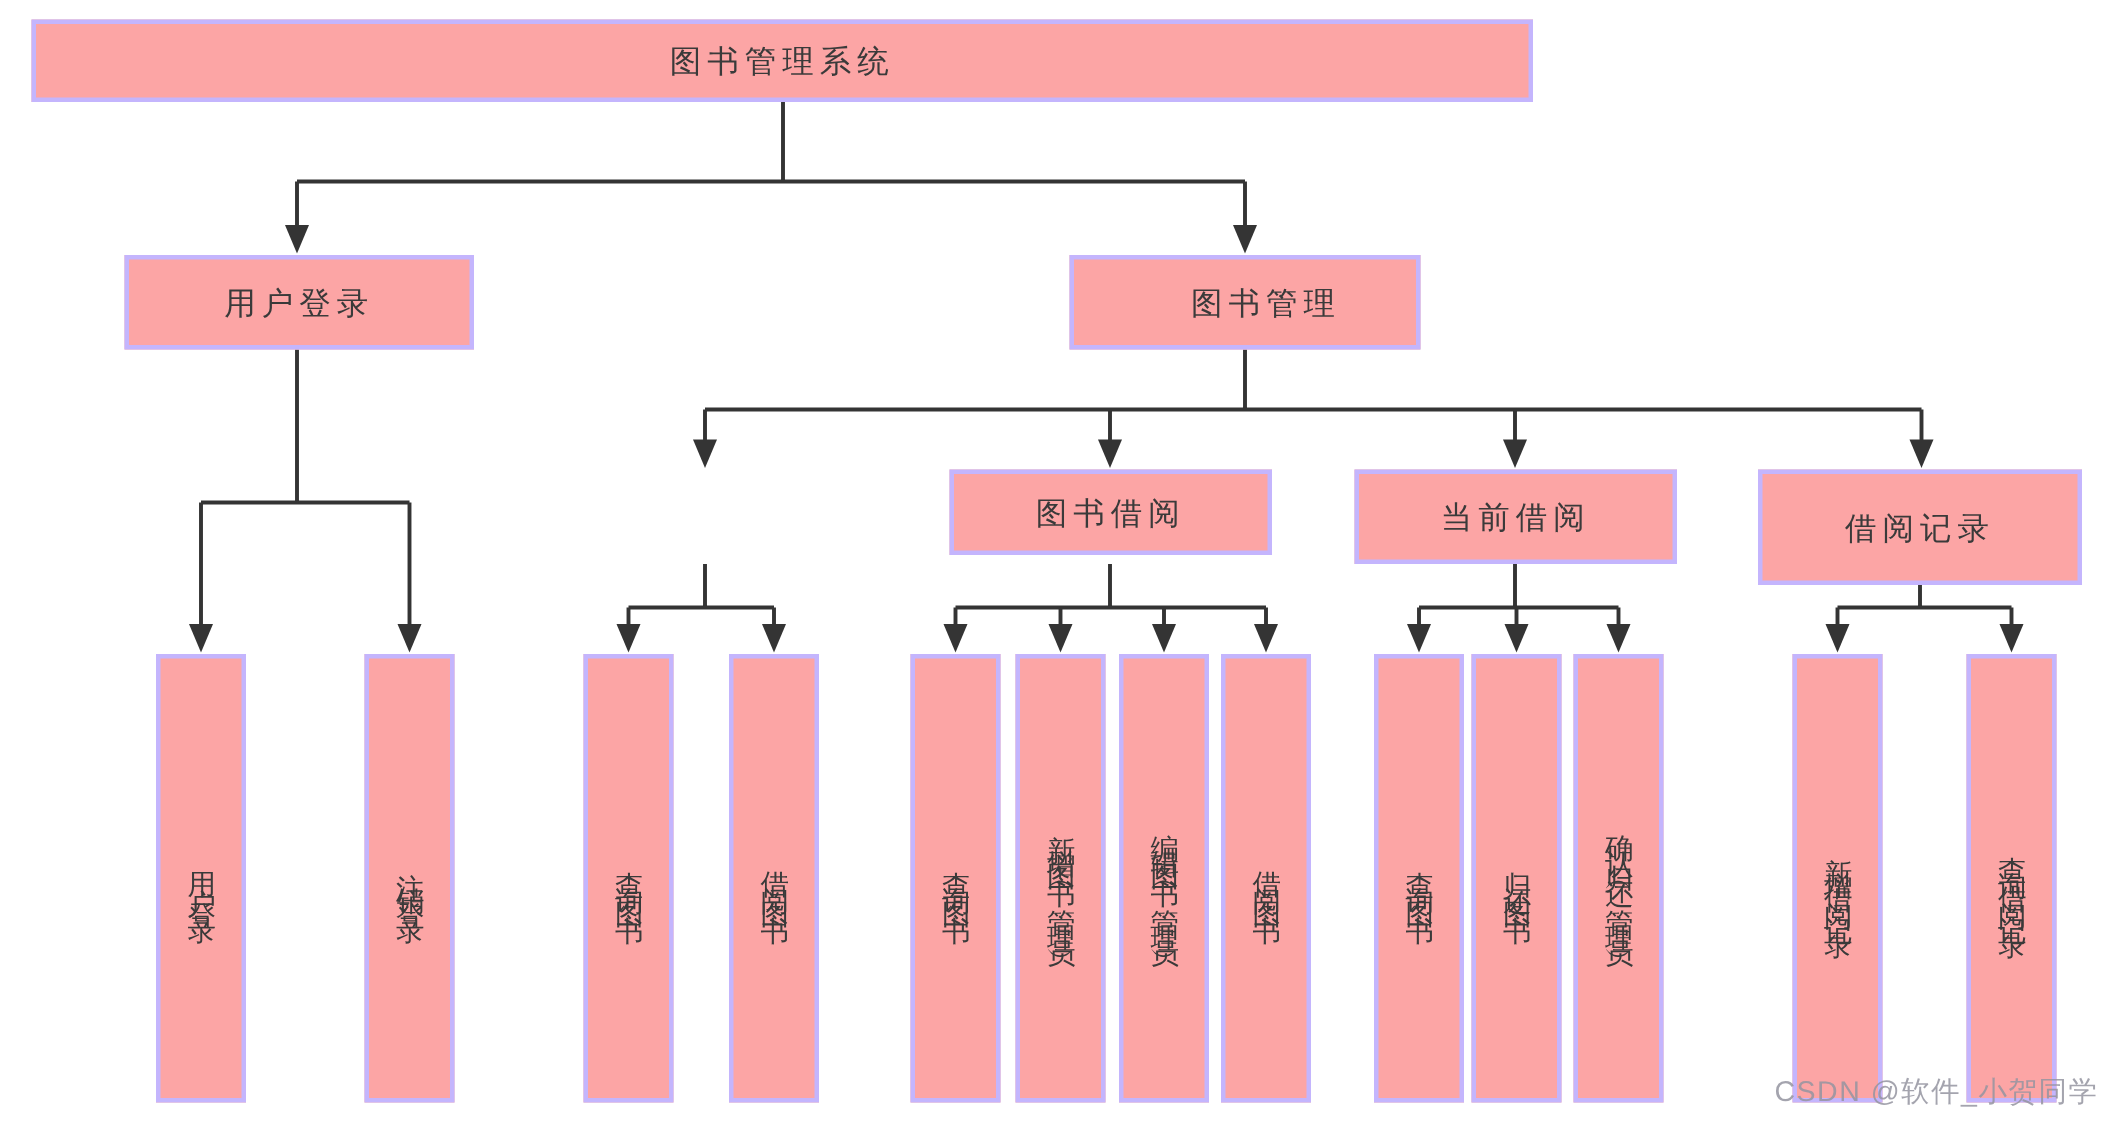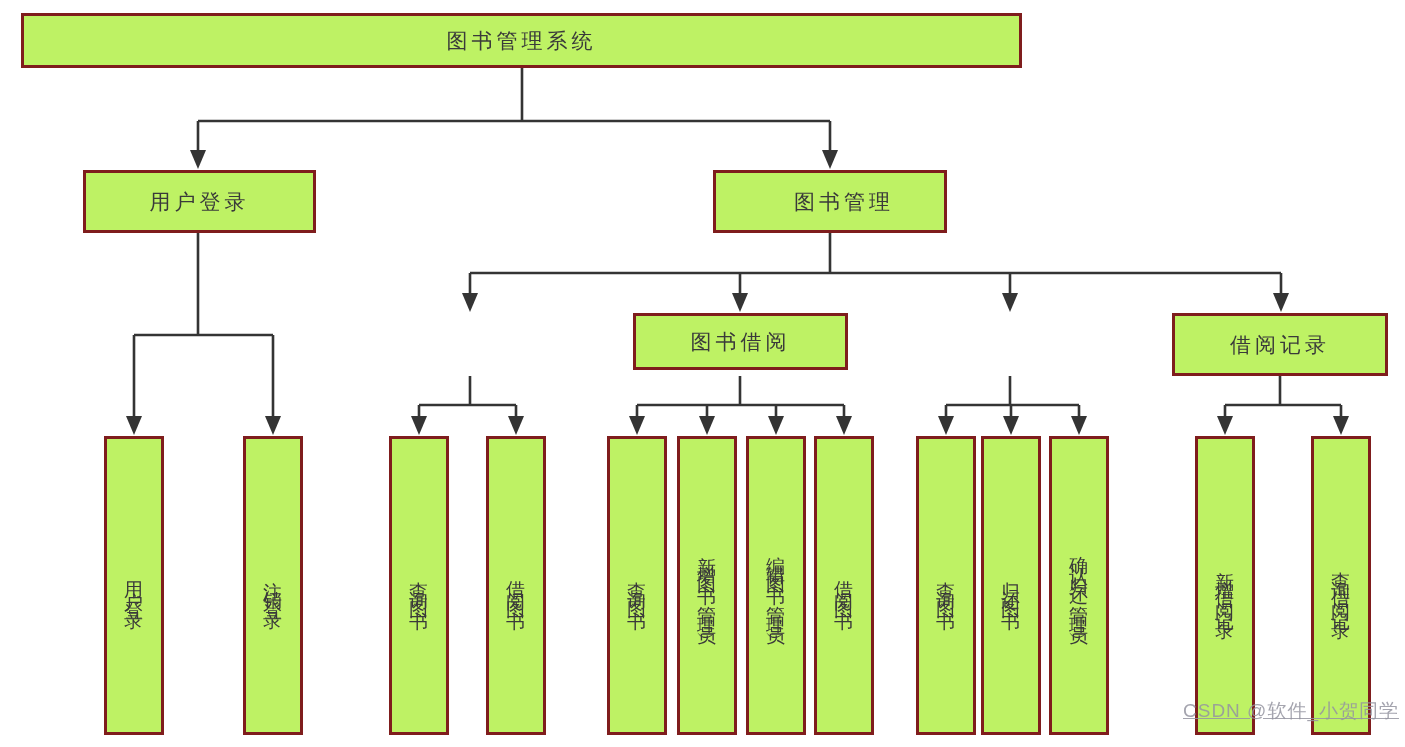--- a/index.html
+++ b/index.html
@@ -2,22 +2,22 @@
 <html><head>
 <meta charset="utf-8">
 <style>
   html,body{margin:0;padding:0;background:#ffffff;}
   body{font-family:"Liberation Sans","DejaVu Sans",sans-serif;}
   .stage{
     position:relative;width:1405px;height:747px;background:#ffffff;overflow:hidden;
   }
   .wires{position:absolute;left:0;top:0;z-index:0;}
   .box{
-    position:absolute;box-sizing:border-box;background:#bef264;
-    border:3px solid #7f1d1d;color:#3a3a3a;z-index:1;
+    position:absolute;box-sizing:border-box;background:#fca5a5;
+    border:3px solid #c4b5fd;color:#3a3a3a;z-index:1;
     display:flex;align-items:center;justify-content:center;
   }
   .box-h{font-size:21px;letter-spacing:4px;white-space:nowrap;}
   .box-v{font-size:19px;}
   .vtext{
     writing-mode:vertical-lr;text-orientation:mixed;
     letter-spacing:10px;line-height:1;display:block;
   }
   .watermark{
     position:absolute;z-index:3;color:rgba(148,148,160,0.85);
@@ -75,21 +75,22 @@
       <polygon points="1333,416 1349,416 1341,435"></polygon>
     </g>
   </svg>
 
   <div class="box box-h" style="left:21px;top:13px;width:1001px;height:55px;">图书管理系统</div>
 
   <div class="box box-h" style="left:83px;top:170px;width:233px;height:63px;">用户登录</div>
   <div class="box box-h" style="left:713px;top:170px;width:234px;height:63px;padding-left:28px;">图书管理</div>
 
   <div class="box box-h" style="left:633px;top:313px;width:215px;height:57px;">图书借阅</div>
-  <div class="box box-h" style="left:1172px;top:313px;width:216px;height:63px;">借阅记录</div>
+  <div class="box box-h" style="left:903px;top:313px;width:215px;height:63px;">当前借阅</div>
+  <div class="box box-h" style="left:1172px;top:313px;width:216px;height:77px;">借阅记录</div>
 
   <div class="box box-v" style="left:104px;top:436px;width:60px;height:299px;">
     <span class="vtext">用户登录</span>
     </div>
   <div class="box box-v" style="left:243px;top:436px;width:60px;height:299px;">
     <span class="vtext">注销登录</span>
     </div>
 
   <div class="box box-v" style="left:389px;top:436px;width:60px;height:299px;">
     <span class="vtext">查询图书</span>
@@ -121,15 +122,15 @@
     <span class="vtext">确认归还（管理员）</span>
     </div>
 
   <div class="box box-v" style="left:1195px;top:436px;width:60px;height:299px;">
     <span class="vtext">新增借阅记录</span>
     </div>
   <div class="box box-v" style="left:1311px;top:436px;width:60px;height:299px;">
     <span class="vtext">查询借阅记录</span>
     </div>
 
-  <div class="watermark" style="left:1183px;top:698px;text-decoration:underline;">CSDN @软件_小贺同学</div>
+  <div class="watermark" style="left:1183px;top:715px;">CSDN @软件_小贺同学</div>
 
 </div>
 
 </body></html>

